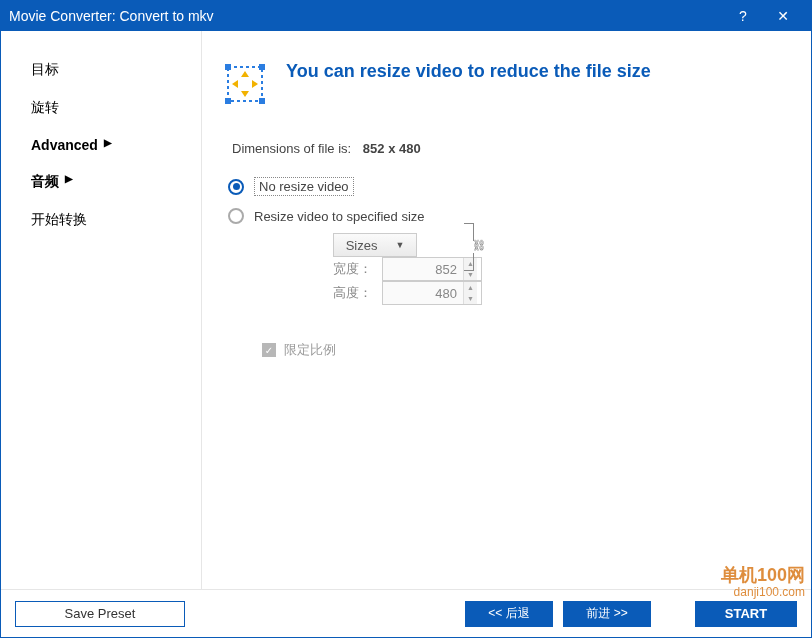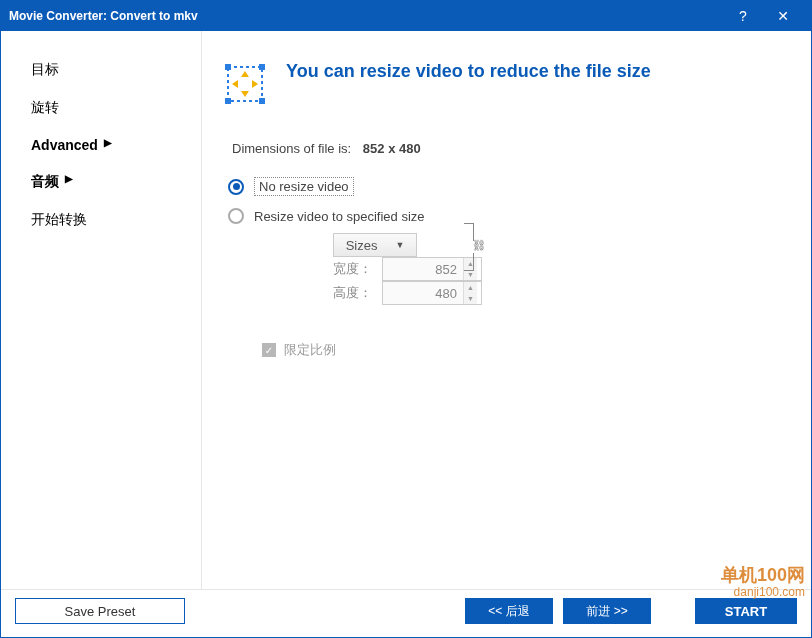--- a/index.html
+++ b/index.html
@@ -1,19 +1,19 @@
 <!DOCTYPE html>
 <html><head>
 <meta charset="utf-8">
 <style>
 * { box-sizing: border-box; margin: 0; padding: 0; }
 body { font-family: "Segoe UI", Arial, sans-serif; font-size: 13px; background: #fff; width: 812px; height: 638px; overflow: hidden; border: 1px solid #0a5bb8; position: relative; }
 
 .titlebar { background: #0a5bb8; color: #fff; height: 30px; display: flex; align-items: center; padding: 0 8px; }
-.titlebar .title { font-size: 12px; font-weight: 700; flex: 1; }
+.titlebar .title { font-size: 14px; font-weight: 400; flex: 1; }
 .titlebar .tb-btn { width: 40px; text-align: center; font-size: 14px; cursor: pointer; }
 
 .body { display: flex; height: 560px; }
 
 .sidebar { width: 200px; background: #fff; padding-top: 20px; }
 .sidebar-item { padding: 10px 20px 10px 30px; font-size: 14px; cursor: pointer; display: flex; align-items: flex-start; gap: 6px; }
 .sidebar-item.active { background: #cfe2fa; border-left: 4px solid #2a7de1; padding-left: 26px; font-weight: 600; }
 .sidebar-item.bold { font-weight: 600; }
 .chev { font-size: 10px; }
 
@@ -47,21 +47,21 @@
 
 .link-bracket { position: absolute; left: 262px; top: 192px; width: 14px; height: 48px; }
 .link-bracket .b { border: 1px solid #888; border-left: none; width: 10px; height: 18px; position: absolute; left: 0; }
 .link-bracket .bt { top: 0; border-bottom: none; }
 .link-bracket .bb { bottom: 0; border-top: none; }
 .link-bracket .ic { position: absolute; left: 8px; top: 16px; font-size: 11px; color: #666; }
 
 .chk-row { display: flex; align-items: center; gap: 8px; margin-top: 36px; color: #9a9a9a; }
 .chk { width: 14px; height: 14px; background: #b7b7b7; display: flex; align-items: center; justify-content: center; color: #fff; font-size: 10px; }
 
-.footer { position: absolute; bottom: 0; left: 0; right: 0; height: 48px; border-top: 1px solid #e6e6e6; display: flex; padding: 8px 14px; gap: 10px; background: #fff; }
+.footer { position: absolute; bottom: 0; left: 0; right: 0; height: 48px; border-top: 1px solid #e6e6e6; display: flex; align-items: center; padding: 0 14px; gap: 10px; background: #fff; }
 .btn { border: 1px solid #0a5bb8; height: 26px; display: flex; align-items: center; justify-content: center; cursor: pointer; }
 .btn.save { width: 170px; background: #fff; color: #333; }
 .btn.nav { width: 88px; background: #0a5bb8; color: #fff; font-size: 12px; }
 .btn.start { width: 102px; background: #0a5bb8; color: #fff; font-weight: 700; font-size: 13px; }
 .spacer { flex: 1; }
 
 .watermark { position: absolute; right: 6px; bottom: 38px; color: #d97a1c; font-size: 12px; opacity: 0.85; text-align: right; line-height: 1.1; pointer-events: none; }
 .watermark .big { font-size: 18px; font-weight: 600; }
 </style>
 </head>

